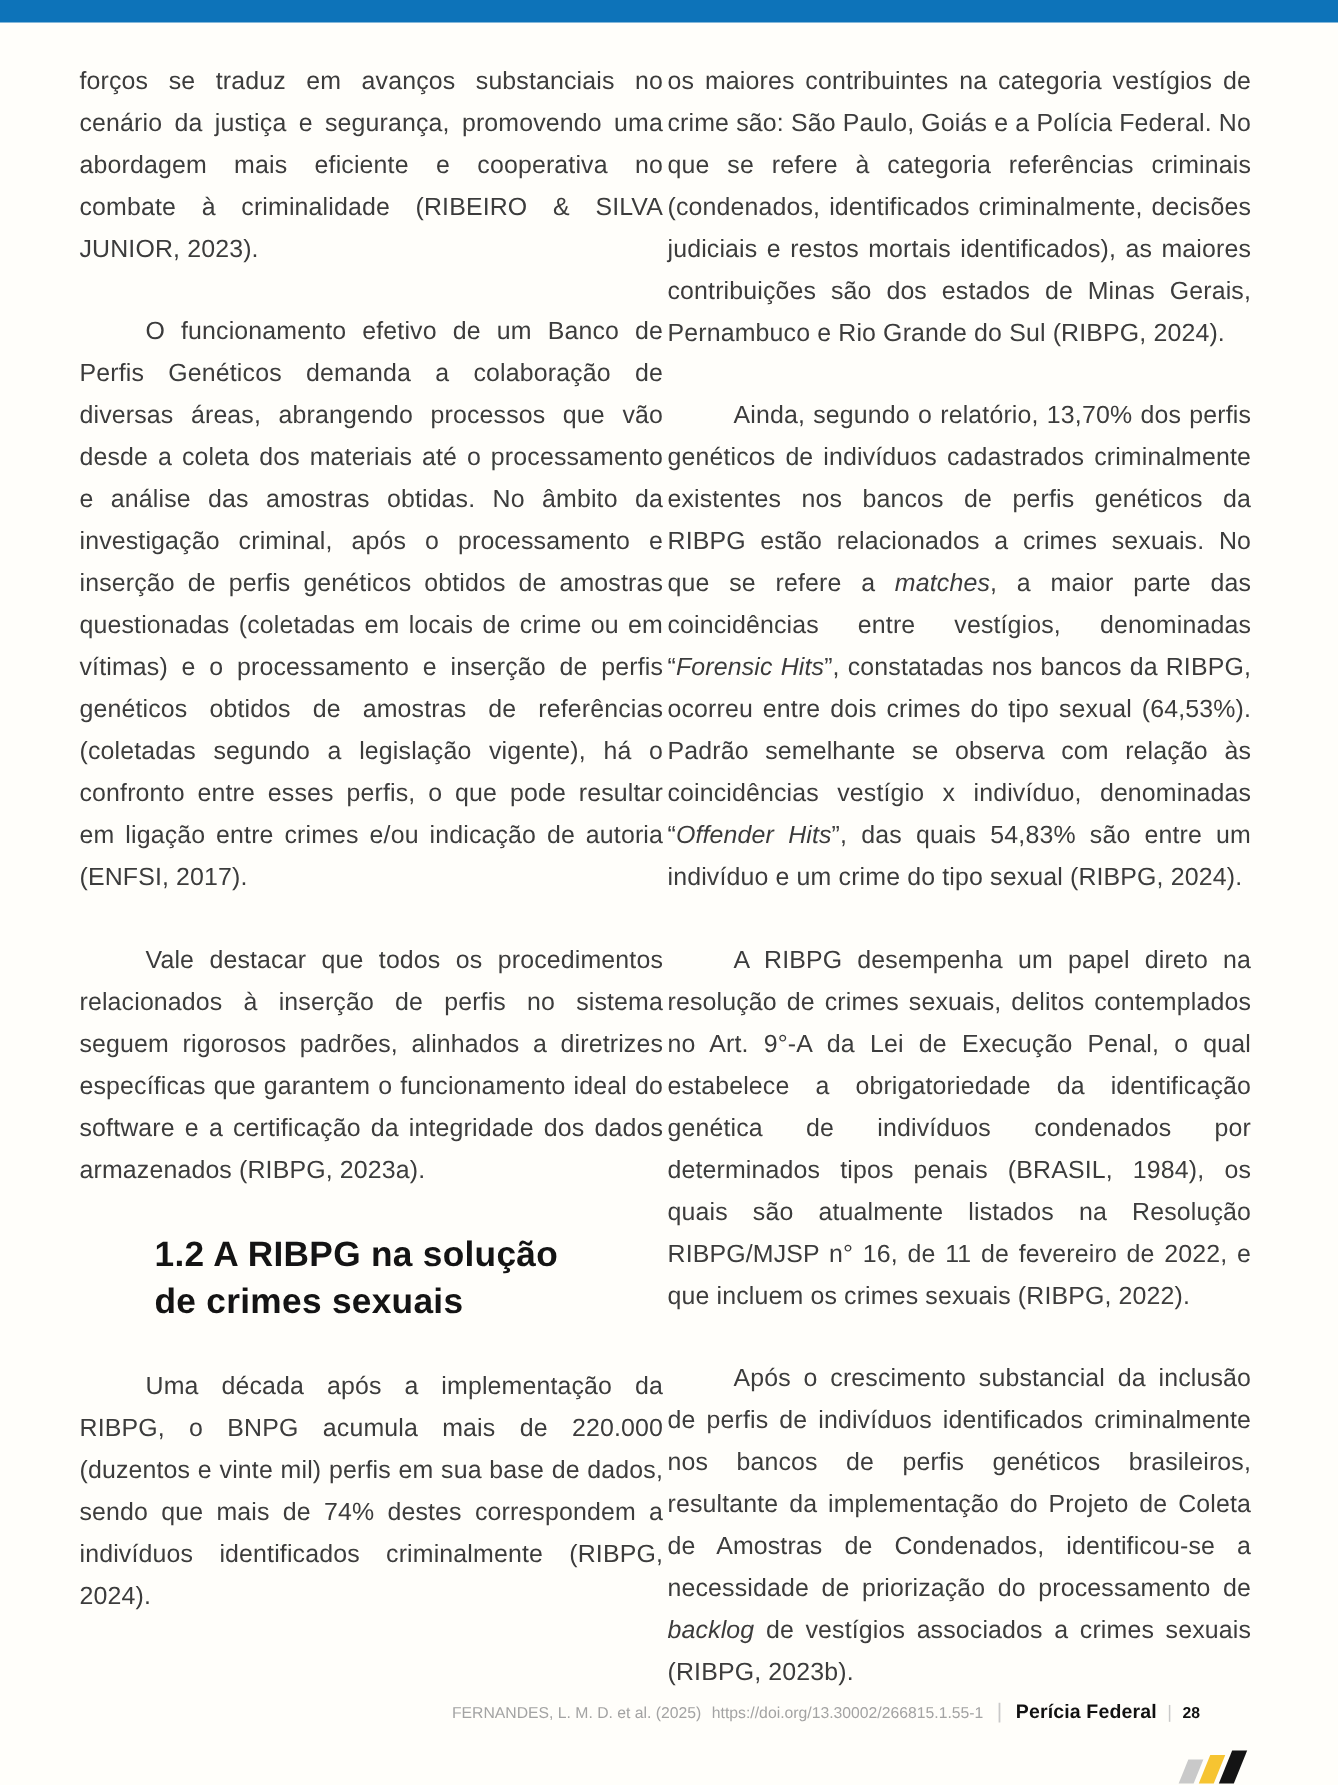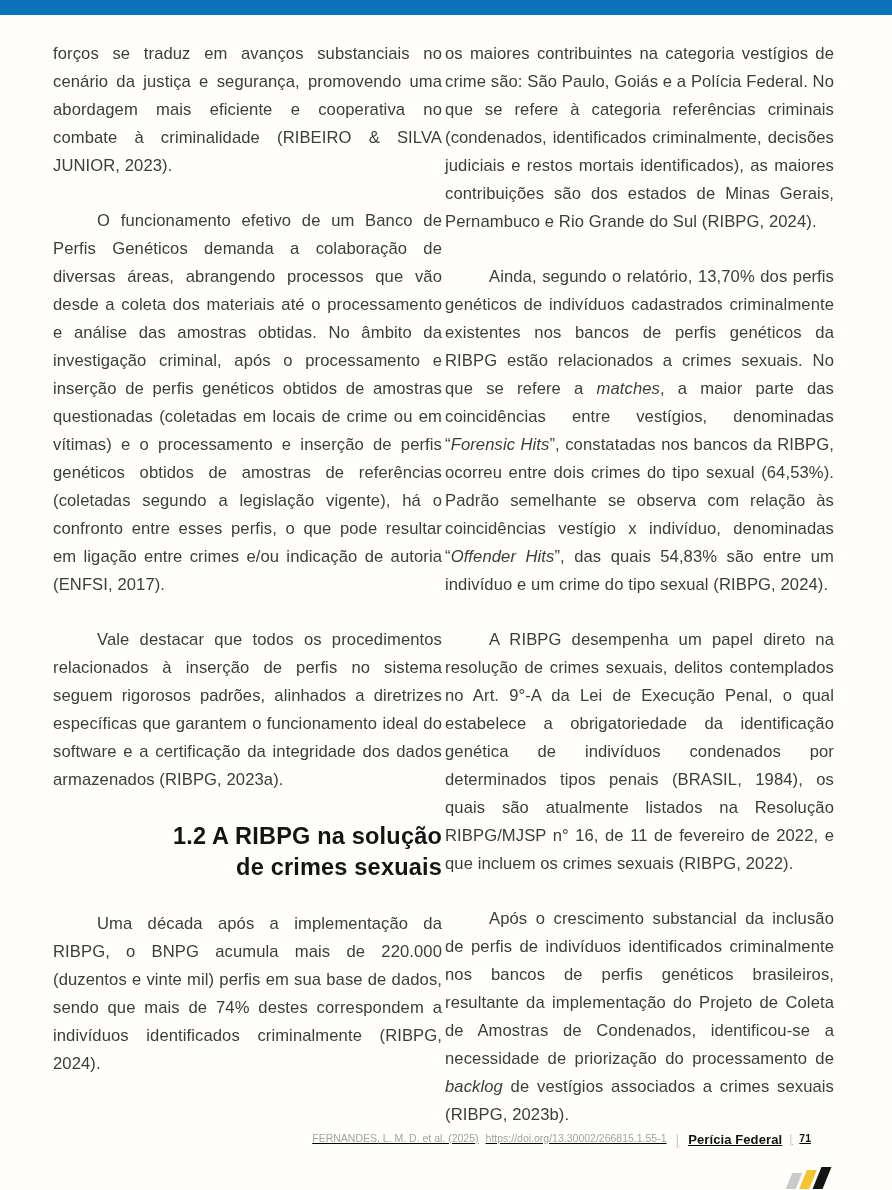--- a/index.html
+++ b/index.html
@@ -34,31 +34,30 @@
   .column p:last-child { margin-bottom: 4px; }
   .column em { }
   h2.section-heading {
     font-size: 23.5px;
     line-height: 31px;
     font-weight: bold;
     color: #141414;
     letter-spacing: 0.2px;
     margin: 8px 0 27px 0;
     padding-left: 50px;
-    text-align: right;
+    text-align: left;
     white-space: pre-line;
   }
   .footer {
     position: absolute;
     top: 1132px;
-    right: 81px;
+    right: 92px;
     display: flex;
-    align-items: flex-start;
+    align-items: flex-end;
     white-space: nowrap;
-    text-decoration: underline;
   }
   .footer .cite, .footer .doi {
     color: #a3a3a3;
     font-size: 10.5px;
   }
   .footer .doi { margin-left: 7px; }
   .footer .sep {
     color: #c9c9c9;
     font-size: 14px;
     font-weight: 300;
@@ -119,20 +118,20 @@
       <p class="indent"><span>Após o crescimento substancial da inclusão de perfis de indivíduos identificados criminalmente nos bancos de perfis genéticos brasileiros, resultante da implementação do Projeto de Coleta de Amostras de Condenados, identificou-se a necessidade de priorização do processamento de </span><em>backlog</em><span> de vestígios associados a crimes sexuais (RIBPG, 2023b).</span></p>
     </div>
 </div>
 
 <div class="footer">
   <span class="cite">FERNANDES, L. M. D. et al. (2025)</span>
   <span class="doi">https://doi.org/13.30002/266815.1.55-1</span>
   <span class="sep">|</span>
   <span class="journal">Perícia Federal</span>
   <span class="sep2">|</span>
-  <span class="pagenum">71</span>
+  <span class="pagenum">28</span>
 </div>
 
 <div class="logo">
   <span class="stripe s1" style="background: rgb(201, 201, 201);"></span>
   <span class="stripe s2" style="background: rgb(246, 196, 49);"></span>
   <span class="stripe s3" style="background: rgb(20, 20, 20);"></span>
 </div>
 
 </body></html>

